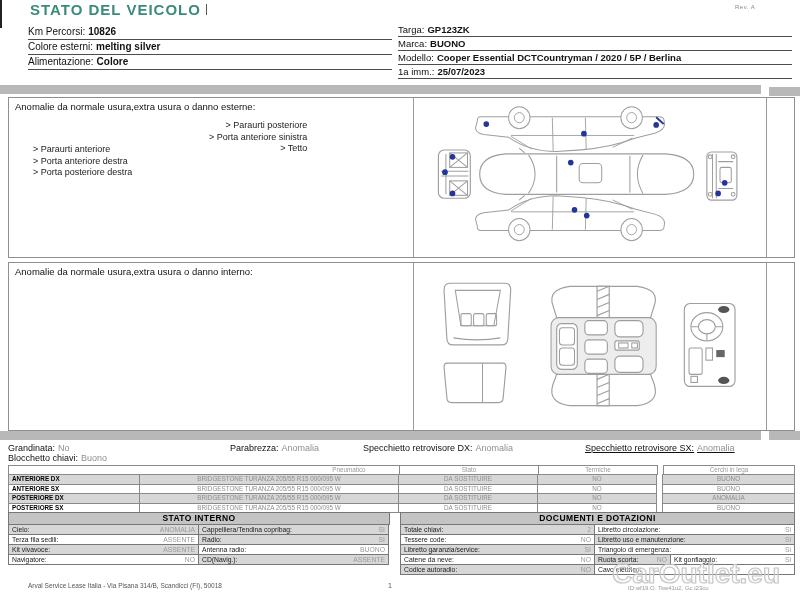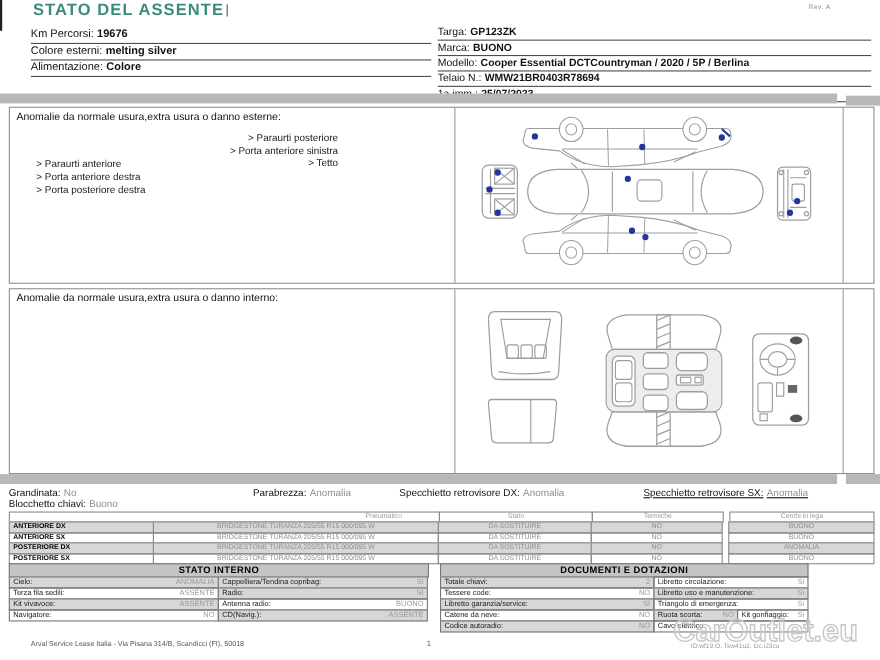--- a/index.html
+++ b/index.html
@@ -53,21 +53,21 @@
   .tc2{width:260px;color:#8f8f8f;}
   .tc3{width:140px;color:#8f8f8f;}
   .tc4{width:120px;color:#8f8f8f;}
   .tgap{width:7px;}
   .tc5{flex:1;color:#8f8f8f;}
   .trow.shade>div:not(.tgap){background:#d7d7d7;}
 
   
   .btable{top:512px;font-size:6.8px;}
   .bt-left{left:8px;width:382px;}
-  .bt-right{left:400px;width:335px;}
+  .bt-right{left:400px;width:395px;}
   .btitle{height:11px;line-height:11px;background:#c4c4c4;border:1px solid #777;text-align:center;
           font-weight:bold;font-size:8.5px;color:#000;letter-spacing:.4px;}
   .brow{display:flex;height:10px;}
   .bcell{border:1px solid #777;margin-top:-1px;margin-left:-1px;box-sizing:border-box;
          display:flex;justify-content:space-between;align-items:center;padding:0 3px;overflow:hidden;white-space:nowrap;}
   .brow .bcell:first-child{margin-left:0;}
   .bcell .l{color:#1a1a1a;} .bcell .v{color:#9a9a9a;margin-left:3px;}
   .bcell.shade{background:#d7d7d7;}
   .w50{width:50%;} .rc1{width:195px;} .rcR{flex:1;} .rc2a{width:77px;} .rc2b{flex:1;}
 
@@ -80,35 +80,34 @@
   svg .ln{fill:none;stroke:#9e9e9e;stroke-width:1.1;}
   svg .bodyfill{fill:#fff;stroke:#9e9e9e;stroke-width:1.2;}
   svg .dot{fill:#23349b;stroke:none;}
 </style>
 </head>
 <body>
 
 <div>
 
   <div class="abs corner-line"></div>
-  <div class="abs page-title">STATO DEL ASSENTE</div>
+  <div class="abs page-title">STATO DEL VEICOLO</div>
   <div class="abs title-divider"></div>
   <div class="abs rev">Rev. A</div>
 
   <div class="abs info info-left">
-    <div class="irow"><span class="lbl">Km Percorsi:</span><b>19676</b></div>
+    <div class="irow"><span class="lbl">Km Percorsi:</span><b>10826</b></div>
     <div class="irow"><span class="lbl">Colore esterni:</span><b>melting silver</b></div>
     <div class="irow"><span class="lbl">Alimentazione:</span><b>Colore</b></div>
   </div>
 
   <div class="abs info info-right">
     <div class="irow"><span class="lbl">Targa:</span><b>GP123ZK</b></div>
     <div class="irow"><span class="lbl">Marca:</span><b>BUONO</b></div>
     <div class="irow"><span class="lbl">Modello:</span><b>Cooper Essential DCTCountryman / 2020 / 5P / Berlina</b></div>
-    <div class="irow"><span class="lbl">Telaio N.:</span><b>WMW21BR0403R78694</b></div>
     <div class="irow"><span class="lbl">1a imm.:</span><b>25/07/2023</b></div>
   </div>
 
   <div class="abs bar bar1a"></div>
   <div class="abs bar bar1b"></div>
 
   <div class="abs panel panel-ext">
     <div class="heading">Anomalie da normale usura,extra usura o danno esterne:</div>
     <div class="alist c1">
       <div>&gt; Paraurti anteriore</div>

